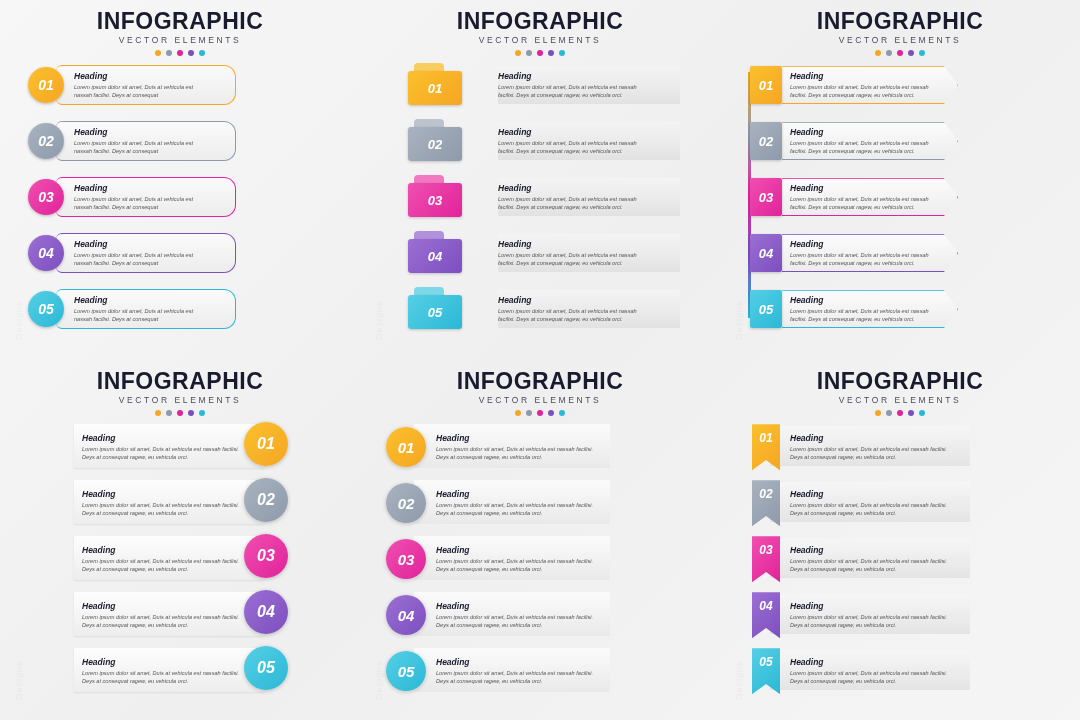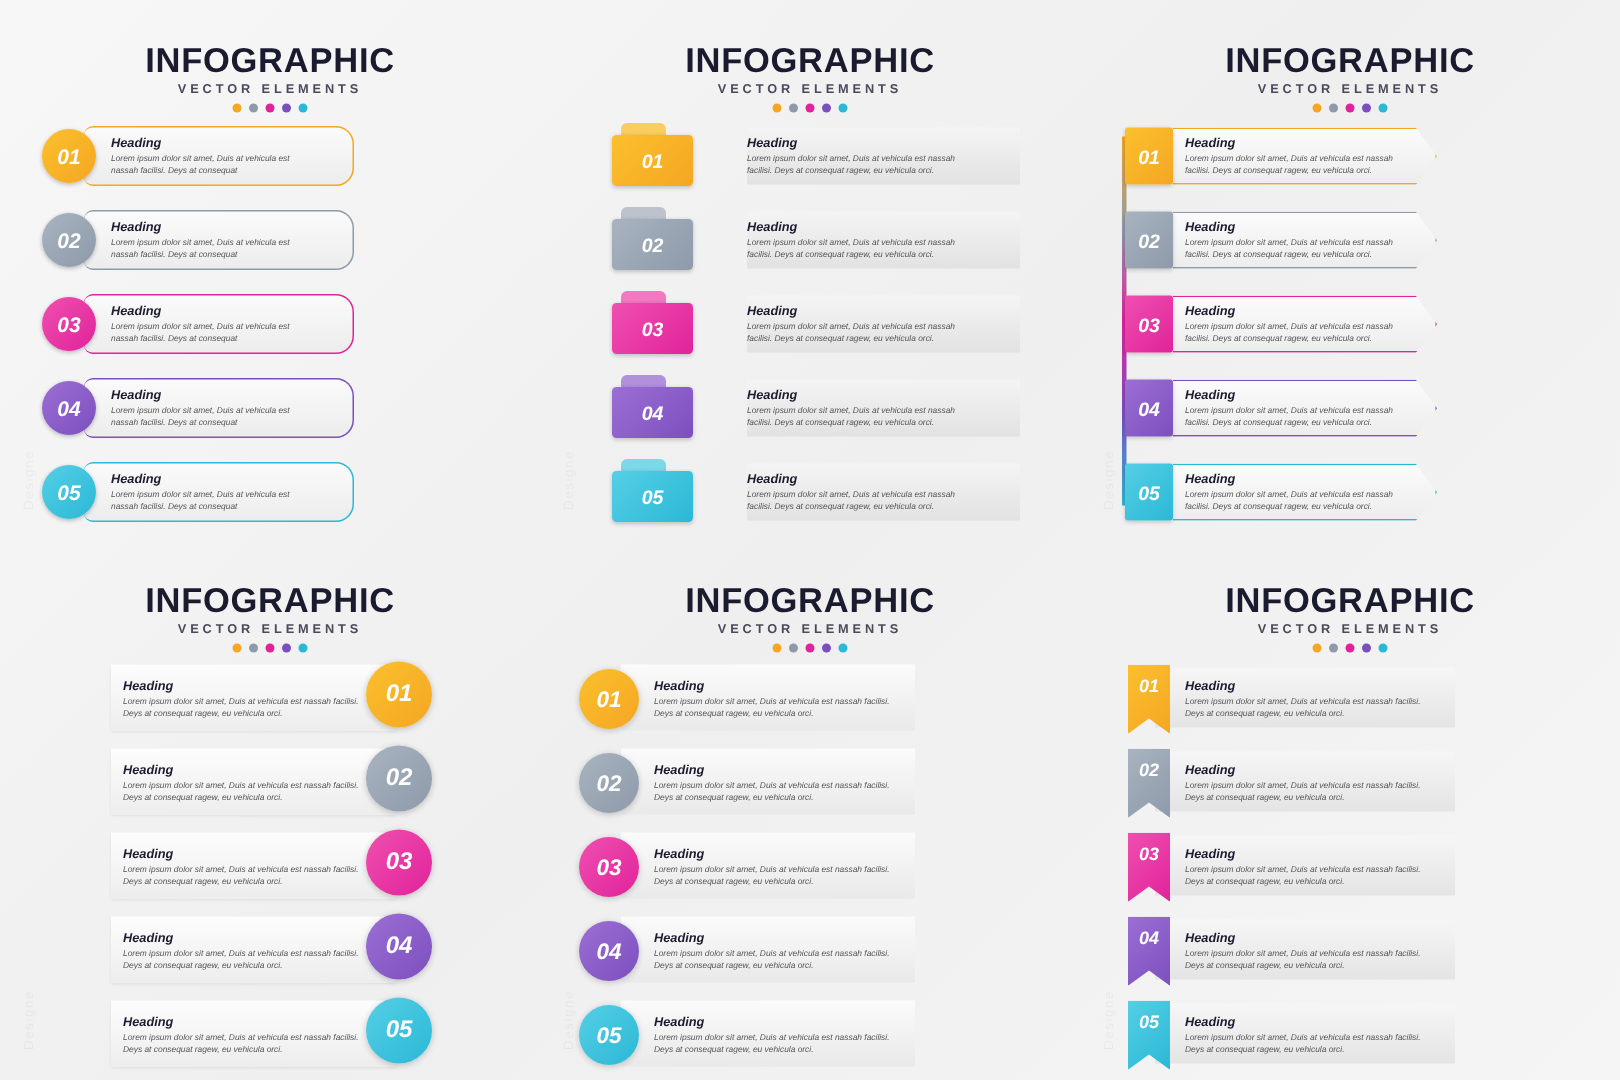--- a/index.html
+++ b/index.html
@@ -14,31 +14,31 @@
     position: relative;
     width: 1080px; height: 720px;
     background: linear-gradient(135deg,#f7f7f7 0%, #efefef 50%, #f5f5f5 100%);
   }
   .grid {
     display: grid;
     grid-template-columns: 360px 360px 360px;
     grid-template-rows: 360px 360px;
     width: 1080px; height: 720px;
   }
-  .panel { position: relative; padding: 28px 14px; }
+  .panel { position: relative; padding: 9px 14px; }
 
   
   .title-wrap { text-align: center; margin-bottom: 6px; }
   .title {
     font-size: 23px; font-weight: bold; color: #1b1b2f;
     letter-spacing: 0.5px; line-height: 1.05;
   }
   .subtitle {
     font-size: 8.5px; color: #4a4a5a; letter-spacing: 2.6px;
-    margin-top: 2px; font-weight: bold;
+    margin-top: 2px; font-weight: normal;
   }
   .dots { margin-top: 5px; display: flex; justify-content: center; gap: 5px; }
   .dots i { width: 6px; height: 6px; border-radius: 50%; display: block; }
 
   
   .heading {
     font-size: 8.5px; font-weight: bold; color: #1b1b2f;
     font-style: italic; margin: 0 0 2px 0;
   }
   .body {

